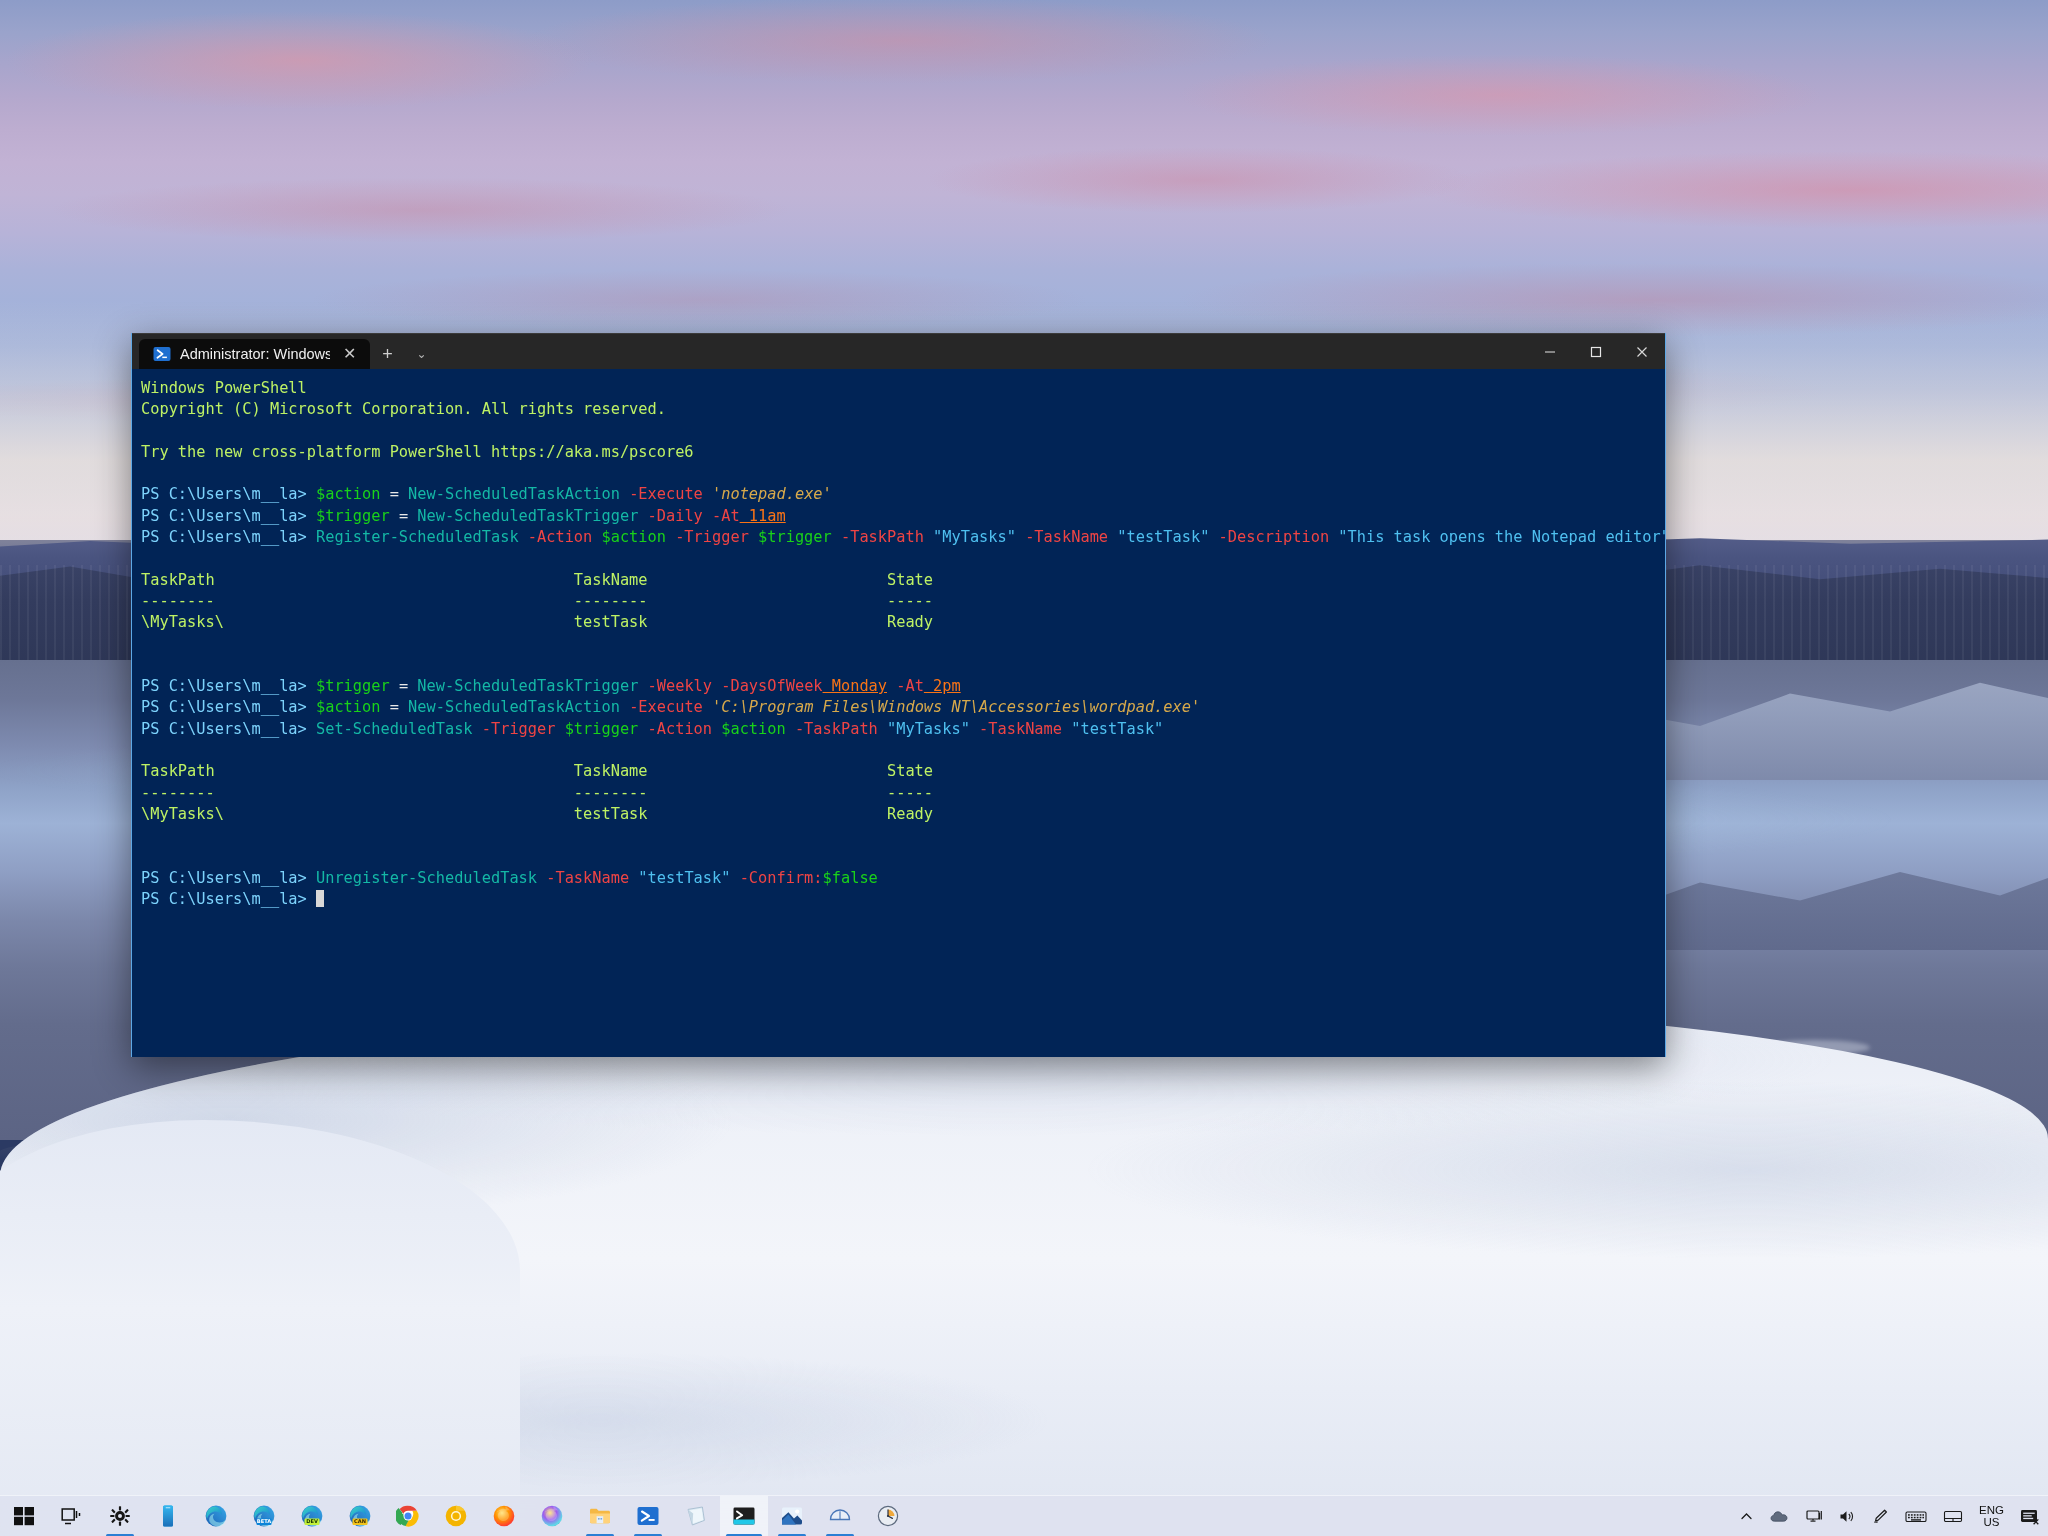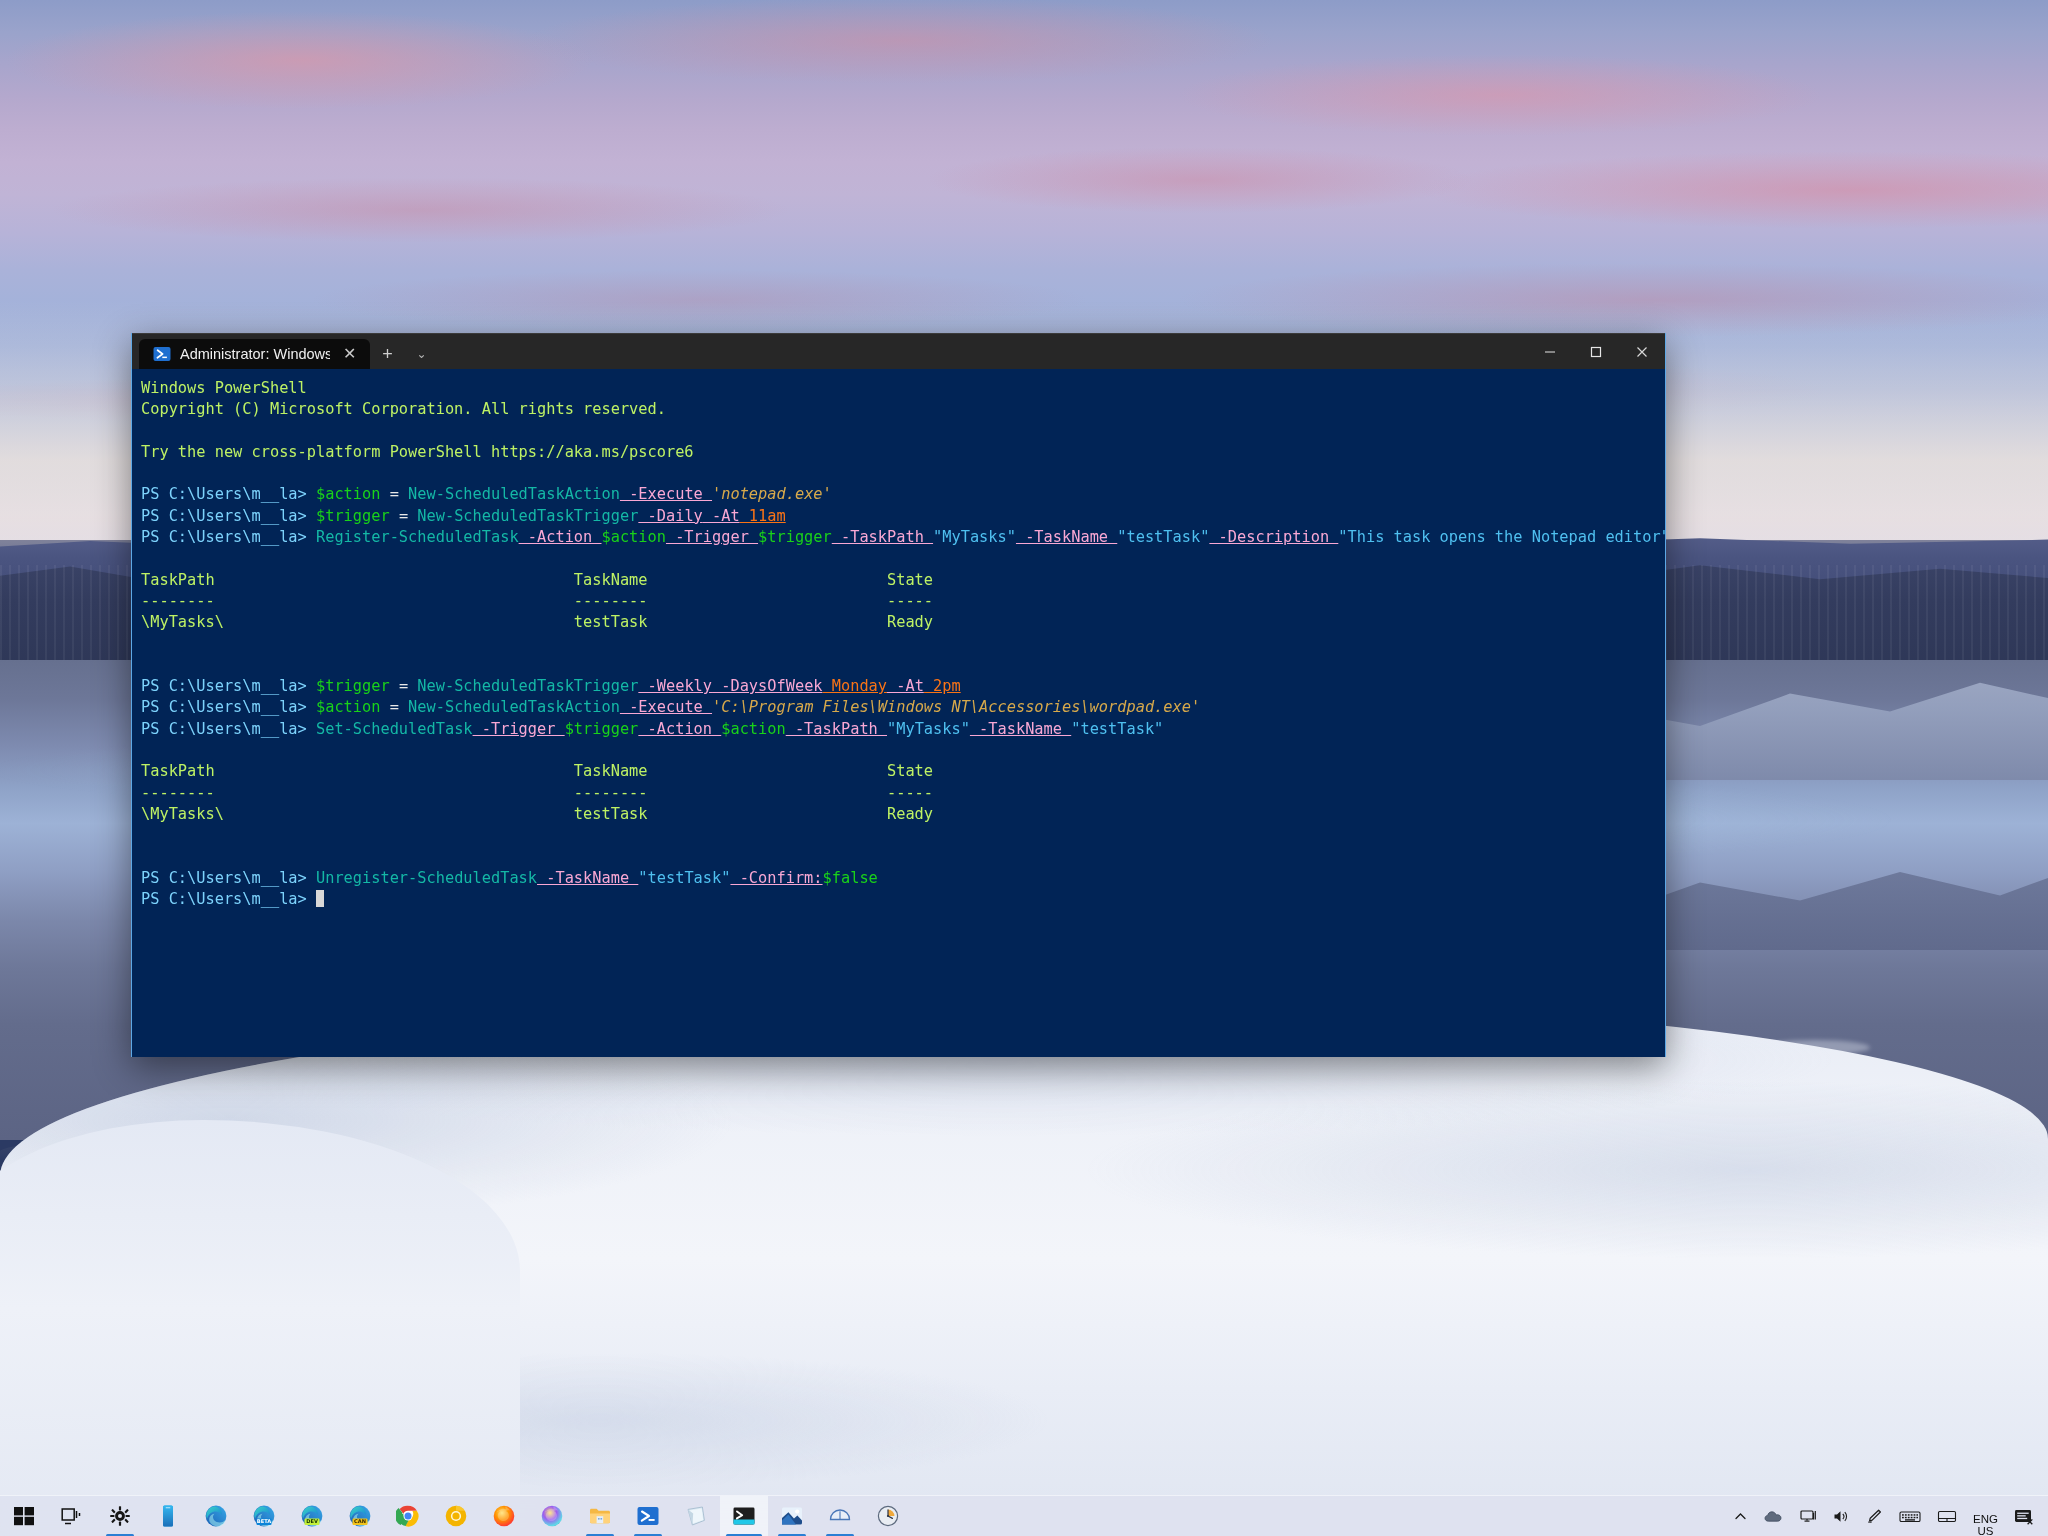--- a/index.html
+++ b/index.html
@@ -160,21 +160,21 @@
     font-family:"DejaVu Sans Mono", monospace;
     font-size:15.3px; line-height:21.3px;
     color:#eeedf0; white-space:pre; overflow:hidden;
   }
   .term-body .row { height:21.3px; }
   .c-white  { color:#bef264; }
   .c-blank  { color:transparent; }
   .c-prompt { color:#7dd3fc; }
   .c-var    { color:#19d219; }
   .c-cmd    { color:#14b8a6; }
-  .c-param  { color:#f9a8d4;text-decoration:underline; }
+  .c-param  { color:#ef4444; }
   .c-sq     { color:#d7a94b;font-style:italic; }
   .c-dq     { color:#4fc0f0; }
   .c-op     { color:#e8e8e8; }
   .c-num    { color:#f97316;text-decoration:underline; }
   .cursor {
     display:inline-block; width:8px; height:17px; background:#d8d8d8;
     vertical-align:-3px;
   }
 
   
@@ -191,21 +191,21 @@
     display:flex; align-items:center; justify-content:center;
   }
   .tb-item.active { background:rgba(255,255,255,.55); }
   .tb-item .underline {
     position:absolute; bottom:0; left:10px; width:28px; height:3px;
     background:#2b7fd4; border-radius:2px;
   }
   .tb-item .underline.wide { left:6px; width:36px; }
   .tb-ico { width:24px; height:24px; display:block; }
 
-  .tb-right { margin-left:auto; display:flex; align-items:flex-end; padding-right:6px; }
+  .tb-right { margin-left:auto; display:flex; align-items:center; }
   .tray-item {
     height:41px; min-width:30px; padding:0 8px;
     display:flex; align-items:center; justify-content:center; color:#1b1b1b;
   }
   .lang {
     font-size:11.5px; line-height:12px; text-align:center; color:#101010;
     font-family:"Liberation Sans", sans-serif; padding:0 8px;
   }
 </style>
 </head>

